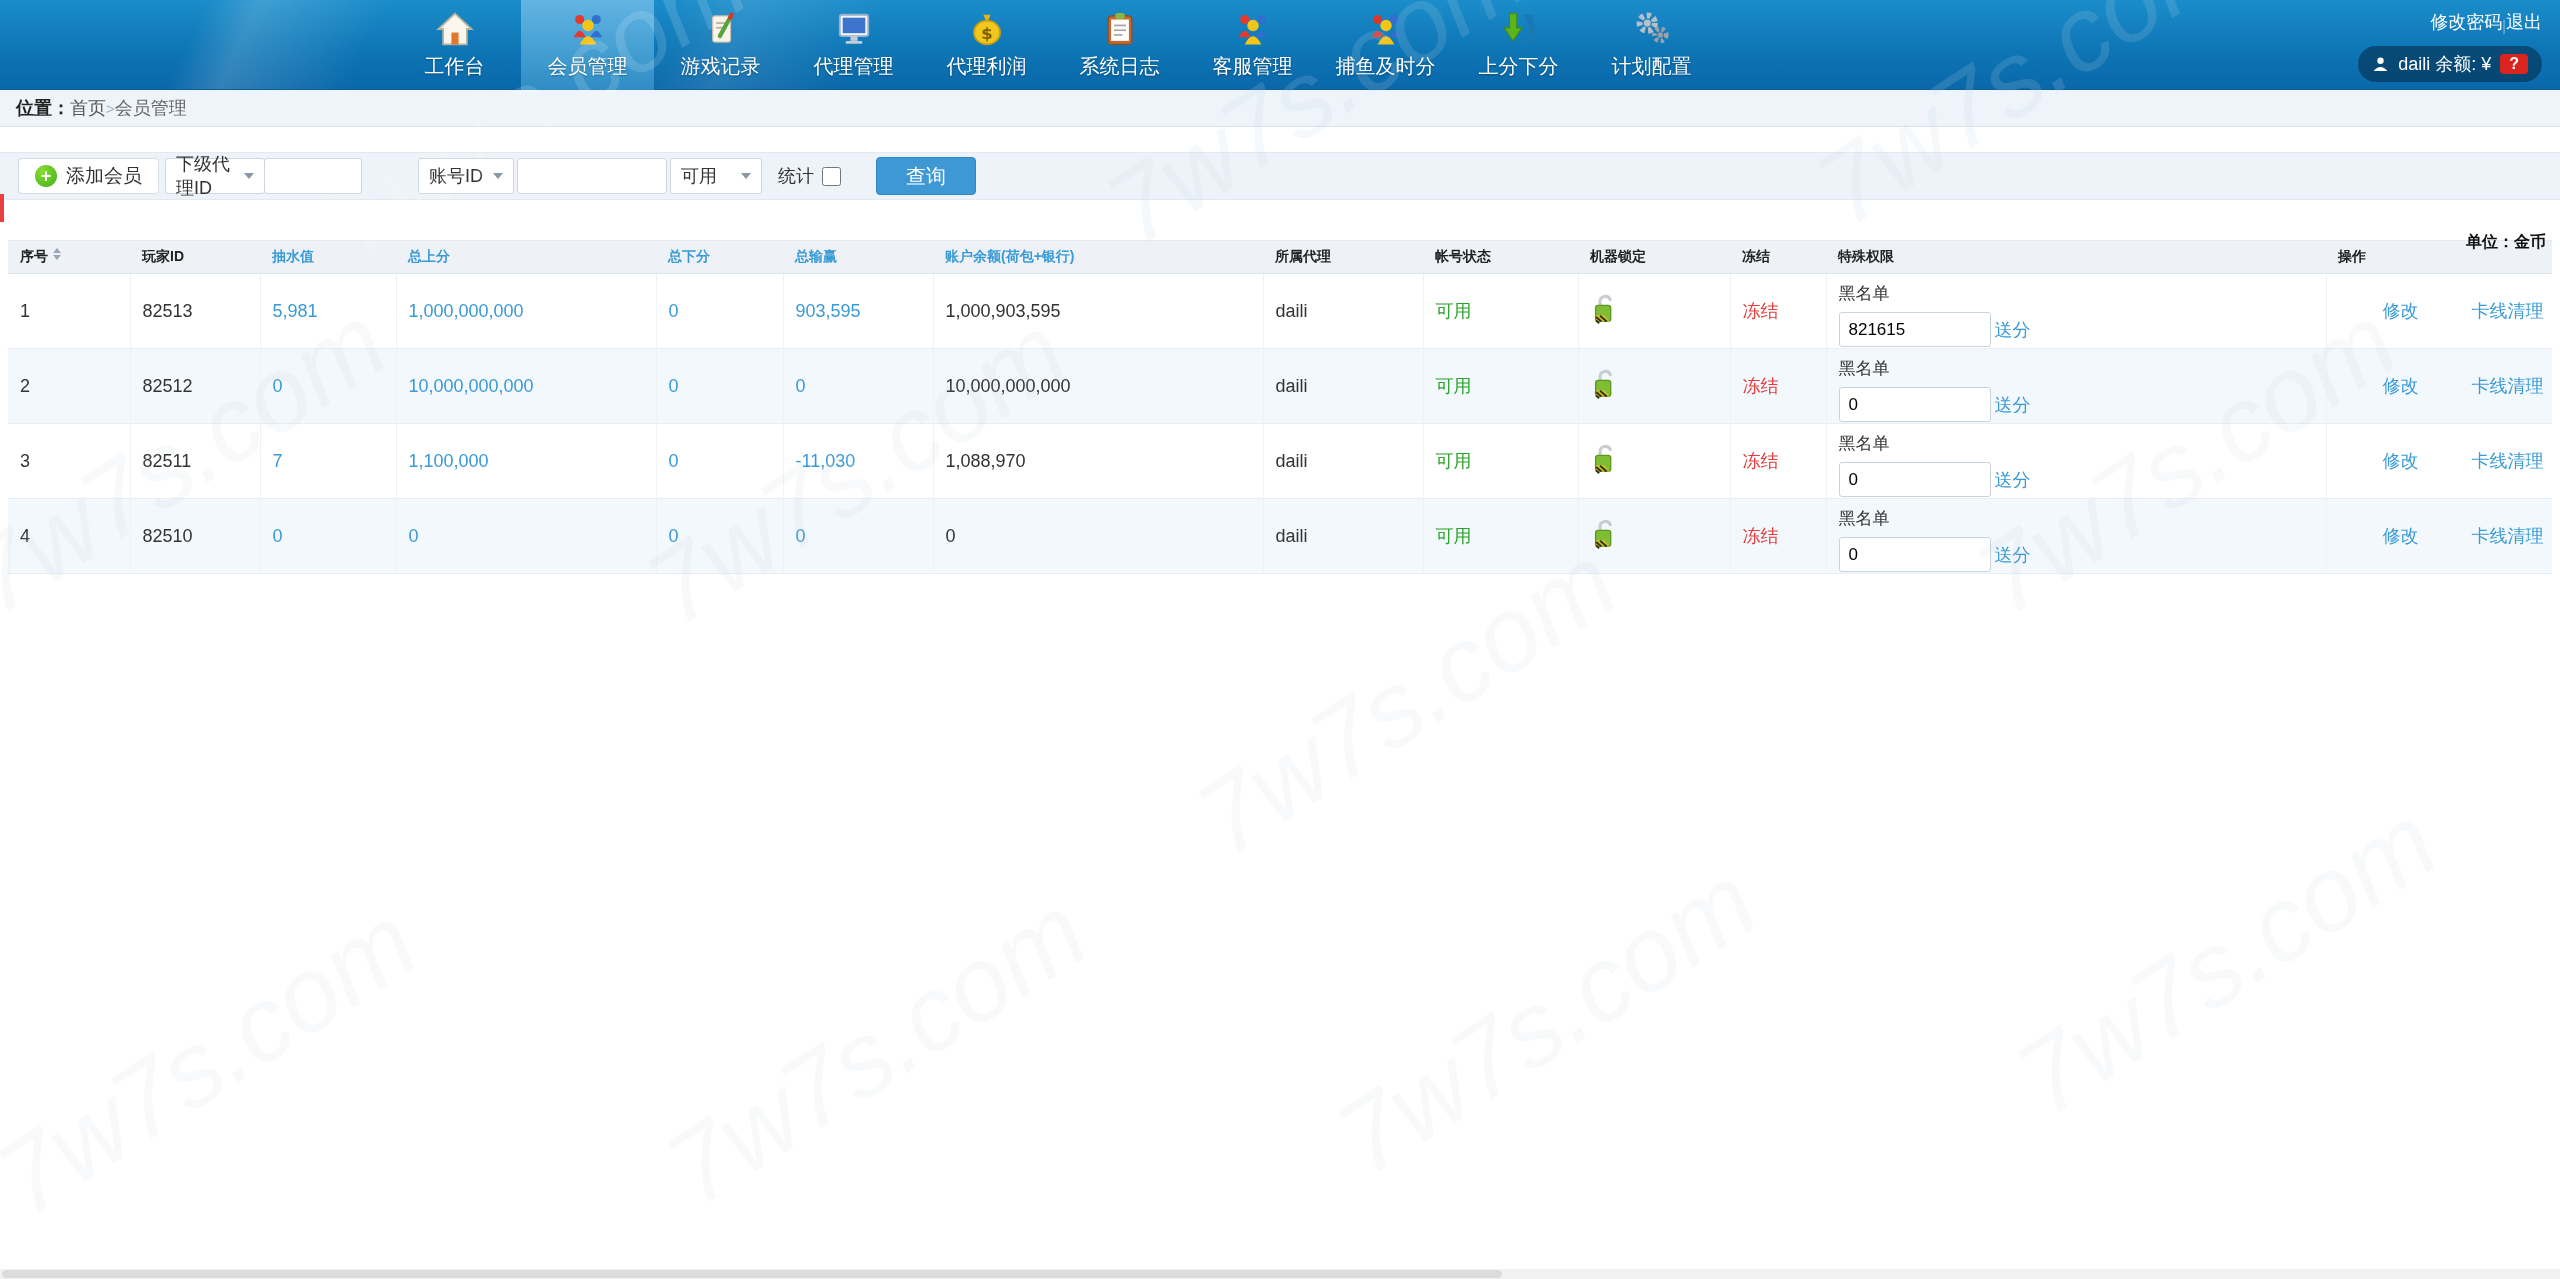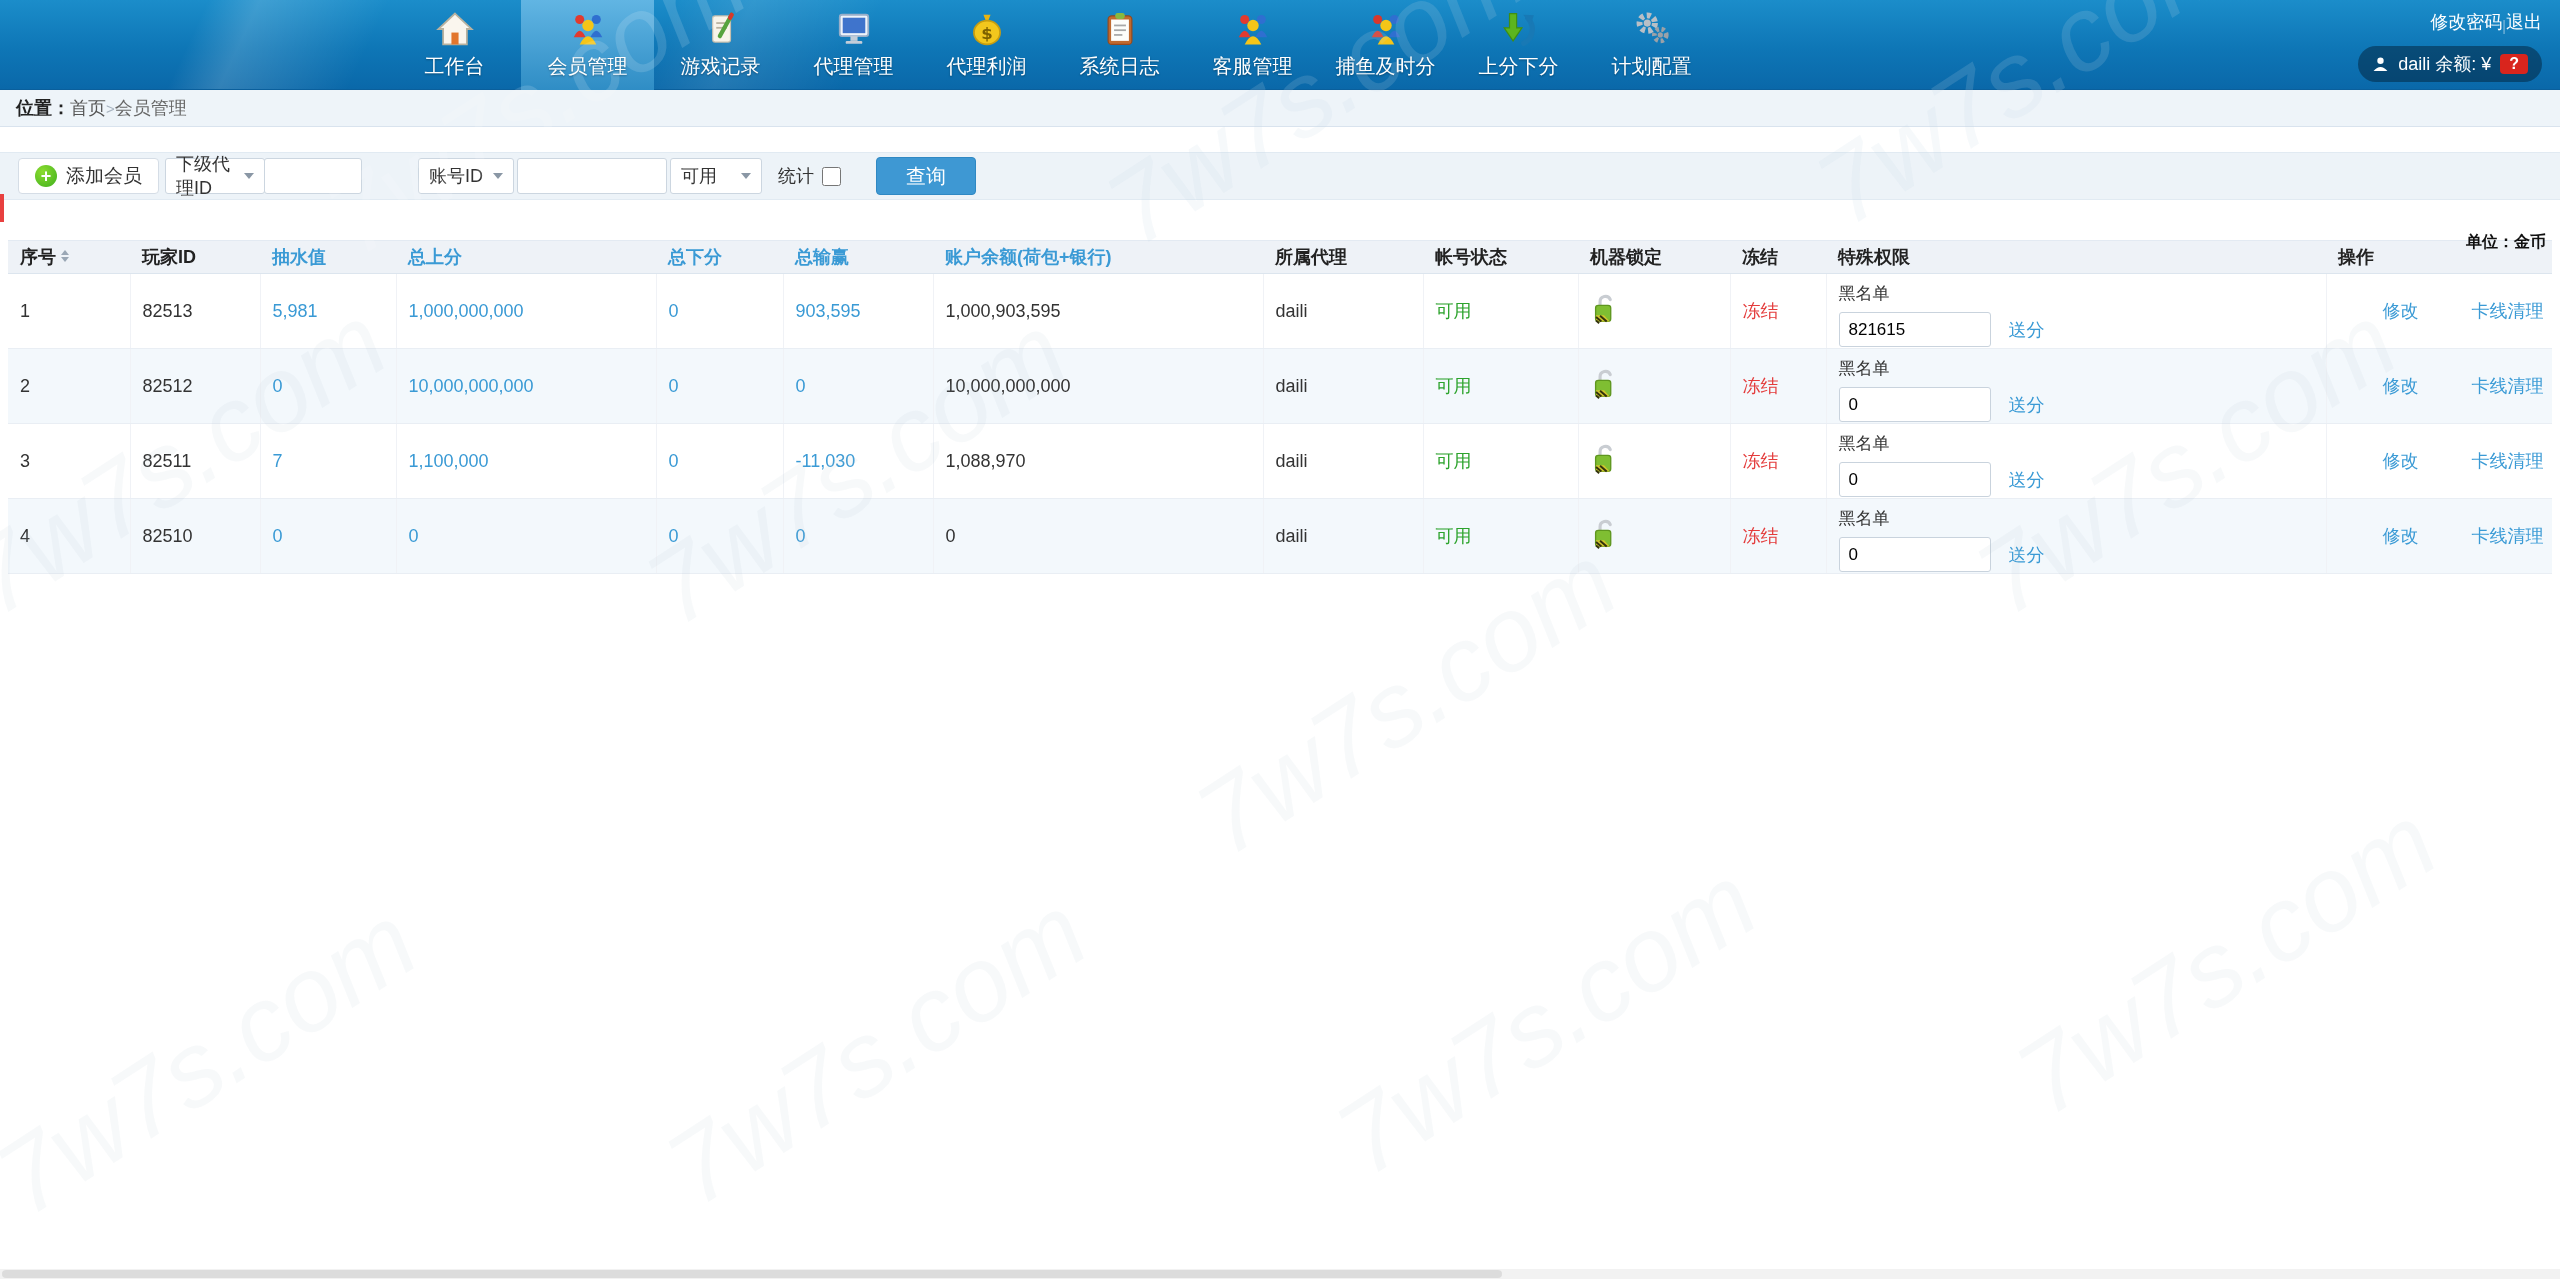--- a/index.html
+++ b/index.html
@@ -85,36 +85,36 @@
   .btn-search { height:38px; width:100px; margin-left:32px; background:#3e98d3; border:1px solid #2f88c3;
     border-radius:4px; color:#fff; font-size:20px; cursor:pointer; font-family:inherit; }
 
   .red-tick { position:absolute; left:0; top:194px; width:4px; height:28px; background:#e8403f; z-index:16; }
   .unit { position:absolute; right:14px; top:232px; font-weight:bold; font-size:16px; color:#111; z-index:16; }
 
   
   .member-table { margin:40px 8px 0; width:2544px; border-collapse:collapse; table-layout:fixed;
     position:relative; z-index:15; }
   .member-table thead th { height:33px; background:#eef2f7; border-top:1px solid #e3eaf2;
-    border-bottom:1px solid #dce5ee; text-align:left; padding-left:12px; font-size:18px; font-weight:bold; color:#222; }
+    border-bottom:1px solid #dce5ee; text-align:left; padding-left:12px; font-size:14px; font-weight:bold; color:#222; }
   .member-table thead th.blue { color:#3a9ad5; }
   .member-table tbody td { height:72px; border-bottom:1px solid #e9eef4; border-right:1px solid #f0f2f6;
     padding-left:12px; font-size:18px; vertical-align:middle; }
   .member-table tbody td:last-child { border-right:none; }
   .member-table tbody tr.stripe { background:#f3f8fc; }
   .lnk { color:#3a9ad5; text-decoration:none; cursor:pointer; }
   .green { color:#2ca32c; }
   .red-text { color:#e43c3c; text-decoration:none; cursor:pointer; }
   .sort { display:inline-block; margin-left:5px; vertical-align:1px; }
   .sort i { display:block; width:0; height:0; border-left:4px solid transparent; border-right:4px solid transparent; }
   .sort .up { border-bottom:5px solid #9aa7b5; margin-bottom:2px; }
   .sort .down { border-top:5px solid #9aa7b5; }
   td.special { vertical-align:top; padding-top:6px; }
   .bl-label { font-size:17px; color:#333; margin:2px 0 7px; }
-  .bl-row { display:flex; align-items:center; gap:18px; }
+  .bl-row { display:flex; align-items:center; gap:4px; }
   .bl-input { width:152px; height:35px; border:1px solid #c9d3dd; border-radius:3px; padding:0 9px;
     font-size:17px; outline:none; font-family:inherit; }
   td.ops a { margin-right:4px;margin-left:44px; }
 
   
   .hscroll { position:absolute; left:0; bottom:0; width:2560px; height:10px; background:#f2f2f2; z-index:30; }
   .hscroll .thumb { position:absolute; left:2px; top:1px; height:8px; width:1500px; background:#dcdcdc; border-radius:4px; }
 </style>
 </head>
 <body>

